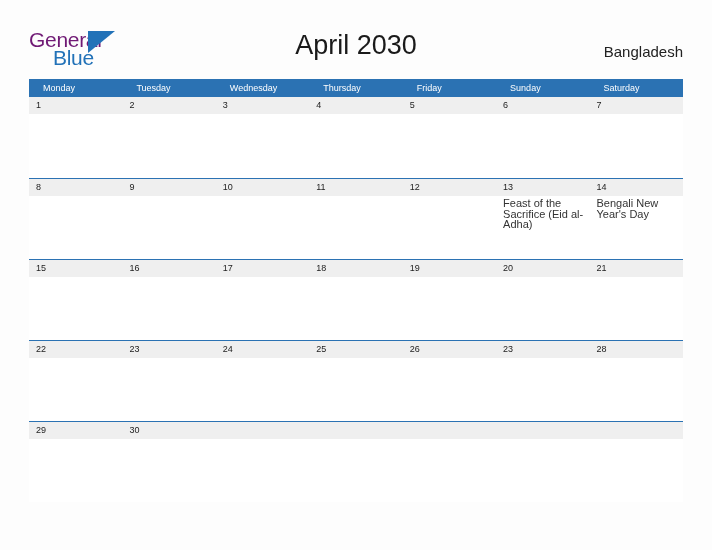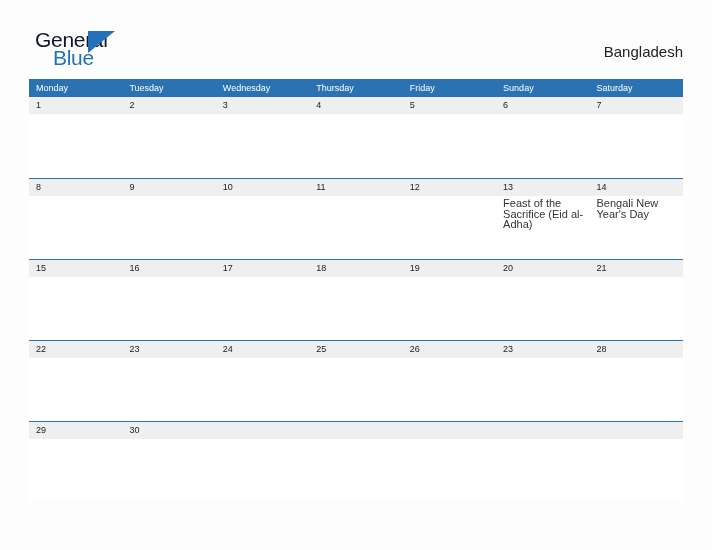--- a/index.html
+++ b/index.html
@@ -29,24 +29,24 @@
   }
   .logo {
     position: absolute;
     left: 29px;
     top: 28px;
     width: 120px;
     height: 42px;
   }
   .logo-general {
     position: absolute;
-    left: 6px;
+    left: 0;
     top: 0;
     font-size: 21px;
-    color: #0f172a;
+    color: #701a75;
     letter-spacing: -0.3px;
     line-height: 24px;
     font-family: "Liberation Sans", sans-serif;
   }
   .logo-blue {
     position: absolute;
     left: 24px;
     top: 18px;
     font-size: 21px;
     color: #2272b8;
@@ -95,21 +95,21 @@
     display: flex;
     width: 654px;
     height: 18px;
     background: #2b72b3;
   }
   .dow-cell {
     width: 93.43px;
     font-size: 9px;
     color: #ffffff;
     line-height: 18px;
-    padding-left: 7px;
+    padding-left: 14px;
     box-sizing: border-box;
     font-family: "Liberation Sans", sans-serif;
     white-space: nowrap;
   }
   .week-row {
     position: relative;
     width: 654px;
     height: 81px;
     border-top: 1px solid #2b72b3;
     box-sizing: border-box;
@@ -164,20 +164,21 @@
 <div class="page">
 
   <div class="top-bar">
 
     <div class="logo">
       <span class="logo-general">General</span>
       <span class="logo-triangle"></span>
       <span class="logo-blue">Blue</span>
     </div>
 
+    <div class="title">April 2030</div>
 
     <div class="country">Bangladesh</div>
 
   </div>
 
   <div class="calendar">
 
     <div class="dow-header">
       <div class="dow-cell">Monday</div>
       <div class="dow-cell">Tuesday</div>

